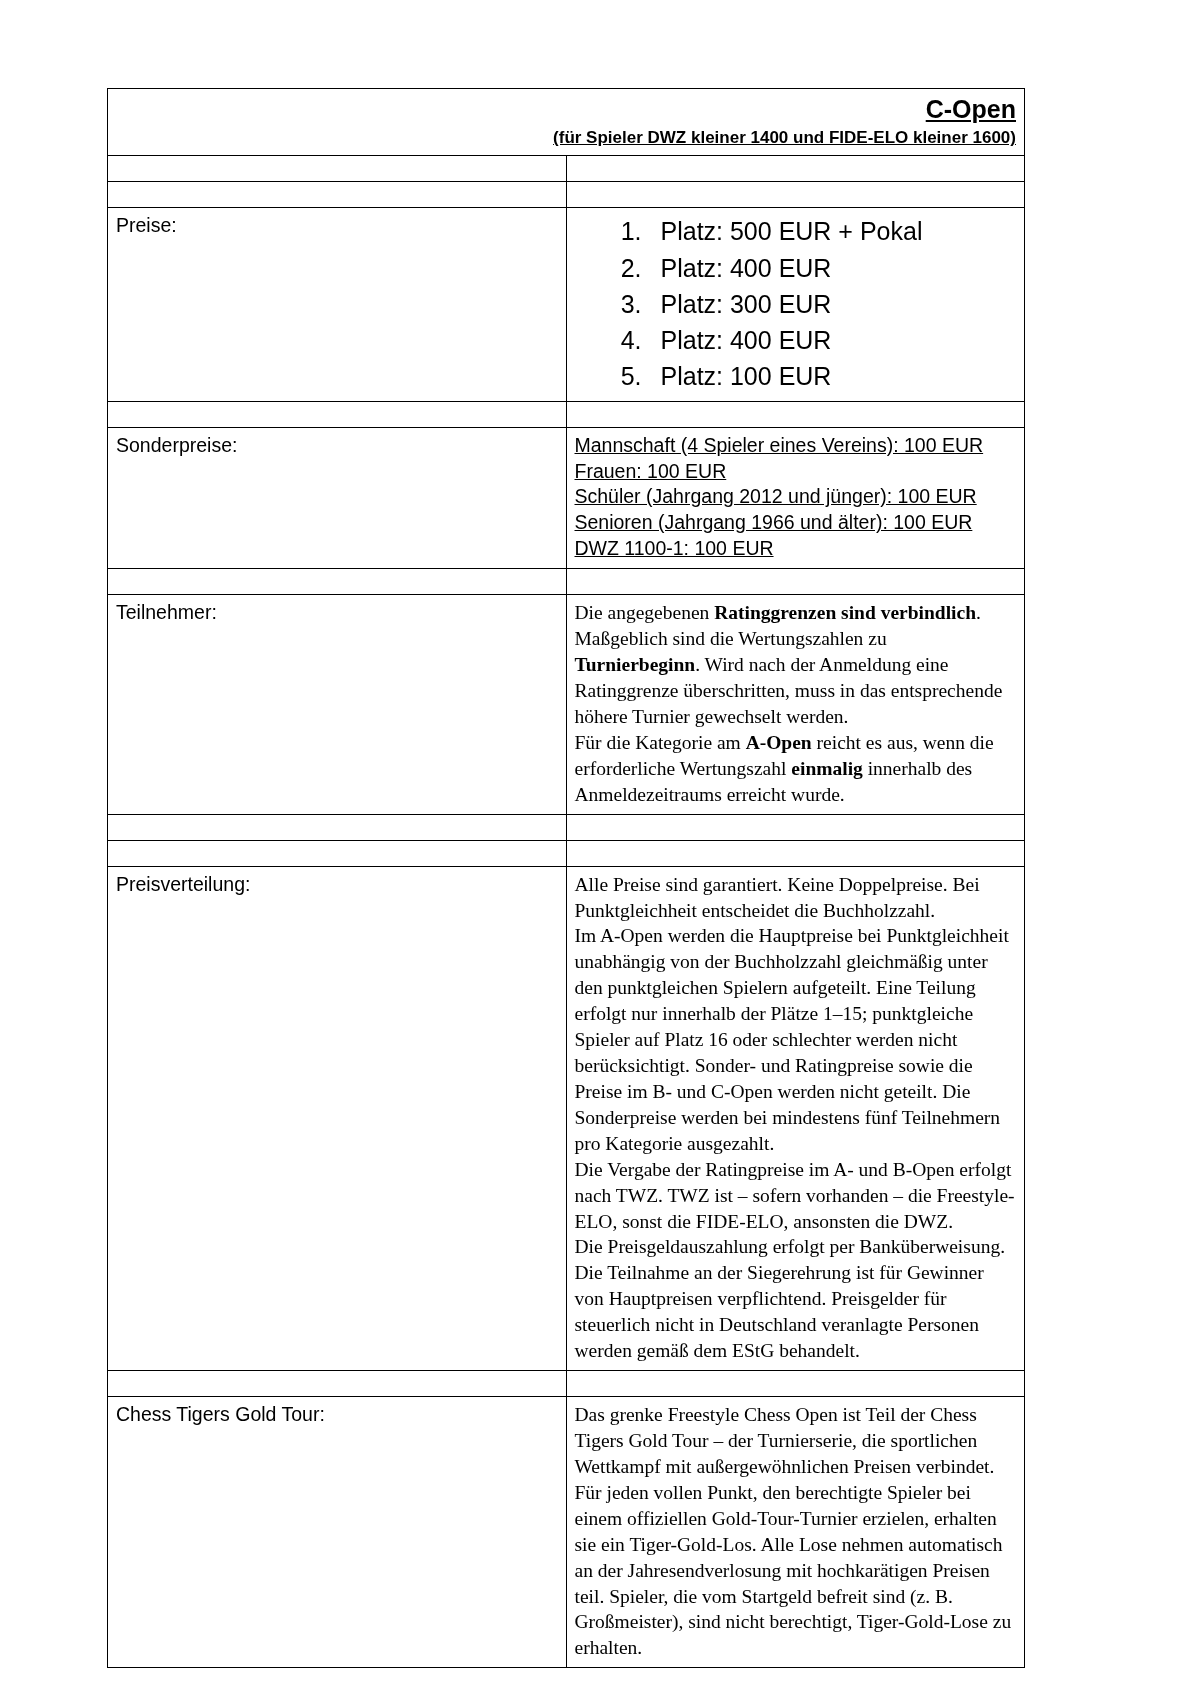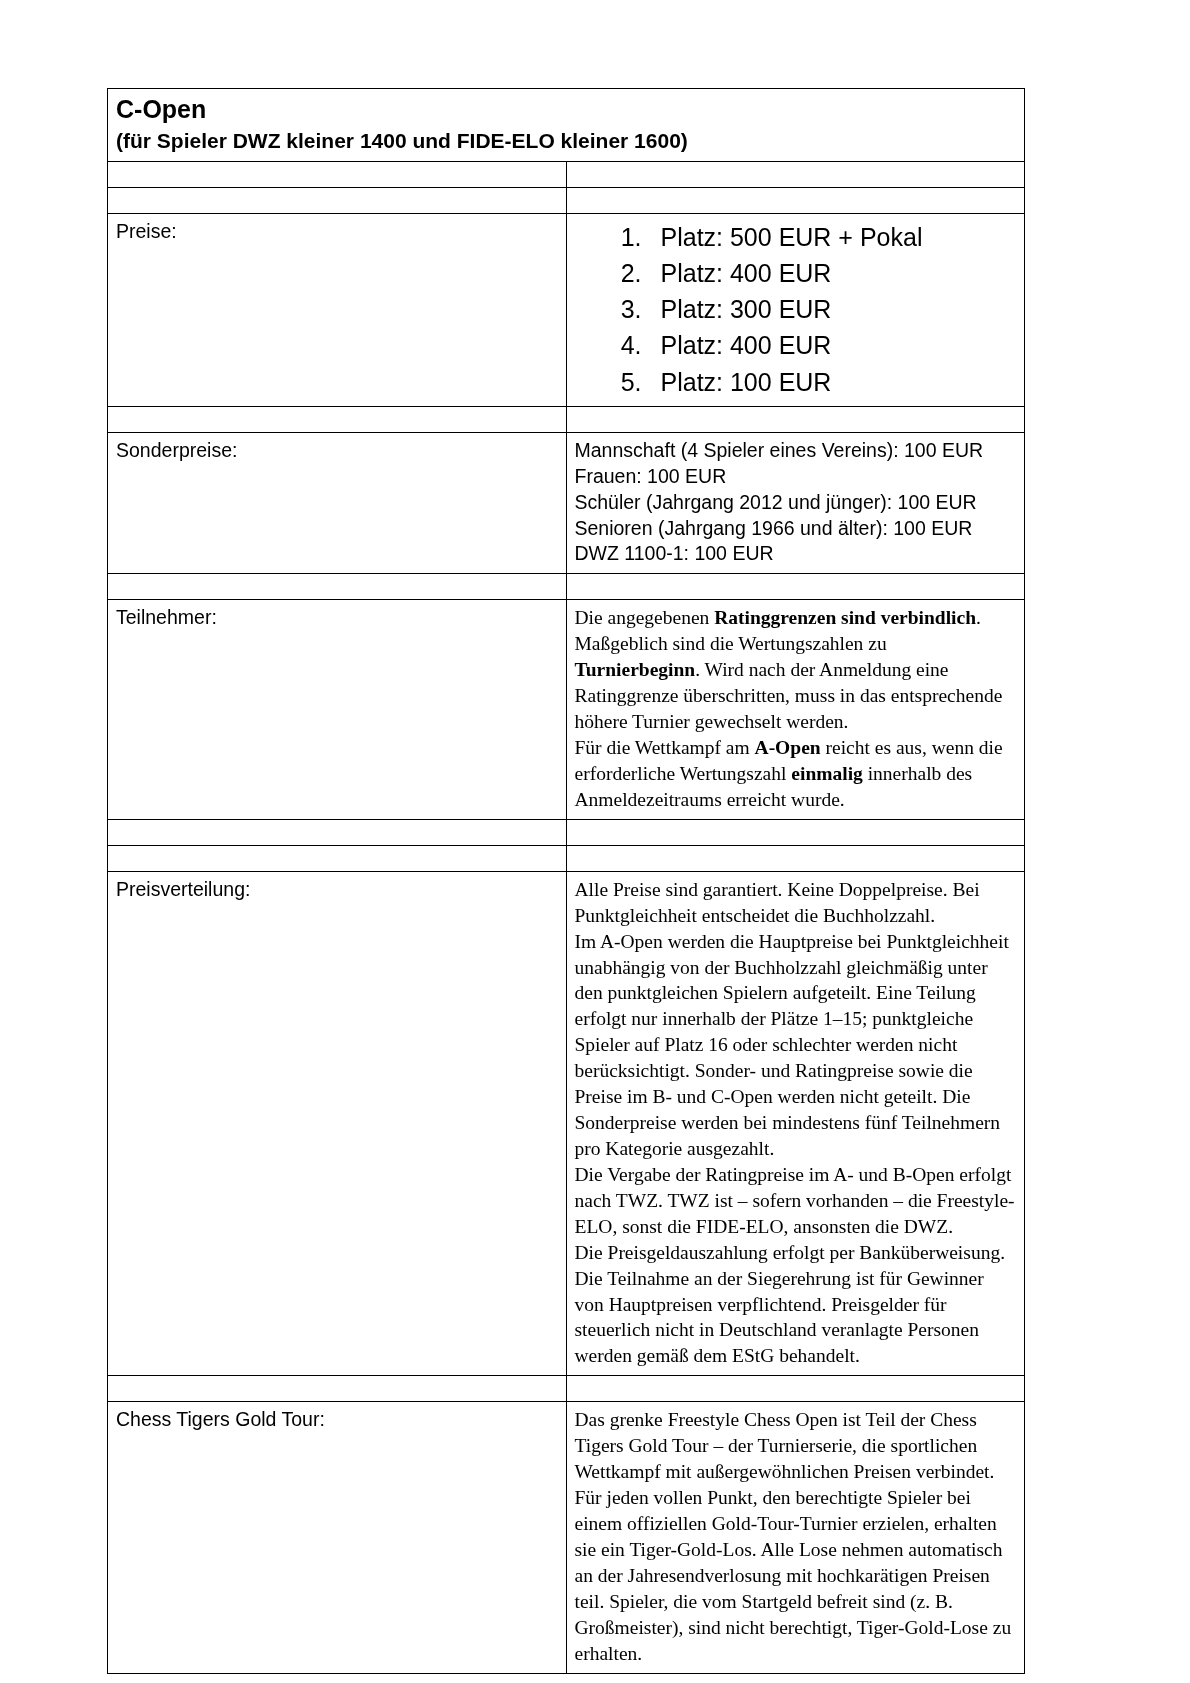--- a/index.html
+++ b/index.html
@@ -33,51 +33,53 @@
     font-size: 19.5px;
     line-height: 1.33;
   }
   td.label-col {
     width: 172px;
   }
   td.value-col {
     width: auto;
   }
   .title-cell {
-    text-align: left;
+    text-align: right;
     padding-top: 10px;
     padding-bottom: 9px;
+    text-decoration: underline;
   }
   .title-main {
     font-size: 25px;
     font-weight: bold;
     line-height: 1.25;
   }
   .title-sub {
-    font-size: 21px;
+    font-size: 17px;
     font-weight: bold;
     line-height: 1.3;
     margin-top: 2px;
   }
   .spacer-row td {
     height: 14px;
     padding: 0;
   }
   ol.prize-list {
     margin: 0;
     padding: 0 0 0 74px;
     list-style-position: outside;
   }
   ol.prize-list li {
     font-size: 25px;
     line-height: 1.45;
     padding-left: 12px;
   }
   .line {
     display: block;
+    text-decoration: underline;
   }
   .para {
     display: block;
     font-family: Liberation Serif, serif;
   }
   b {
     font-weight: bold;
   }
 </style>
 </head>
@@ -137,21 +139,21 @@
 
     <tr class="spacer-row">
       <td></td>
       <td></td>
     </tr>
 
     <tr>
       <td class="label-col">Teilnehmer:</td>
       <td class="value-col">
         <span class="para"><span>Die angegebenen </span><b>Ratinggrenzen sind verbindlich</b><span>. Maßgeblich sind die Wertungszahlen zu </span><b>Turnierbeginn</b><span>. Wird nach der Anmeldung eine Ratinggrenze überschritten, muss in das entsprechende höhere Turnier gewechselt werden.</span></span>
-        <span class="para"><span>Für die Wettkampf am </span><b>A-Open</b><span> reicht es aus, wenn die erforderliche Wertungszahl </span><b>einmalig</b><span> innerhalb des Anmeldezeitraums erreicht wurde.</span></span>
+        <span class="para"><span>Für die Kategorie am </span><b>A-Open</b><span> reicht es aus, wenn die erforderliche Wertungszahl </span><b>einmalig</b><span> innerhalb des Anmeldezeitraums erreicht wurde.</span></span>
       </td>
     </tr>
 
     <tr class="spacer-row">
       <td></td>
       <td></td>
     </tr>
 
 
     <tr class="spacer-row">

